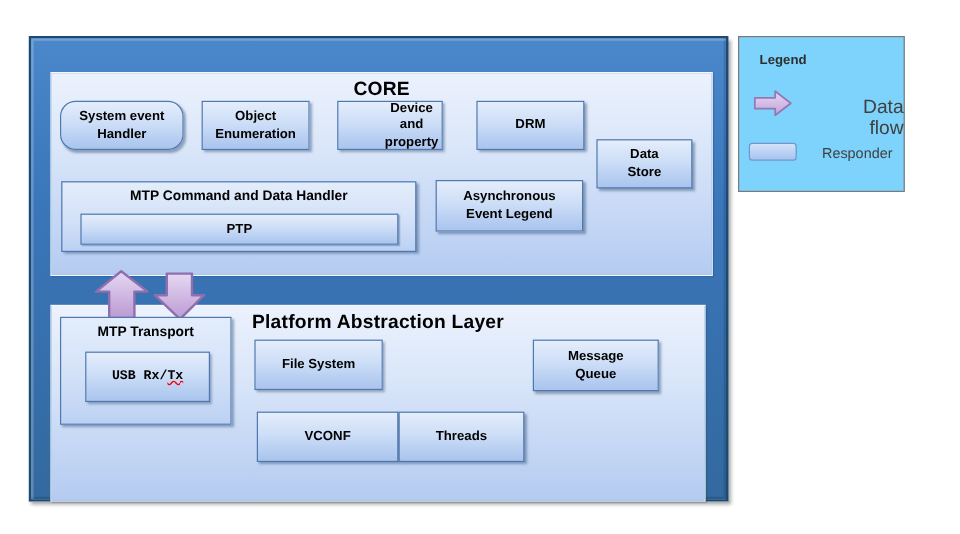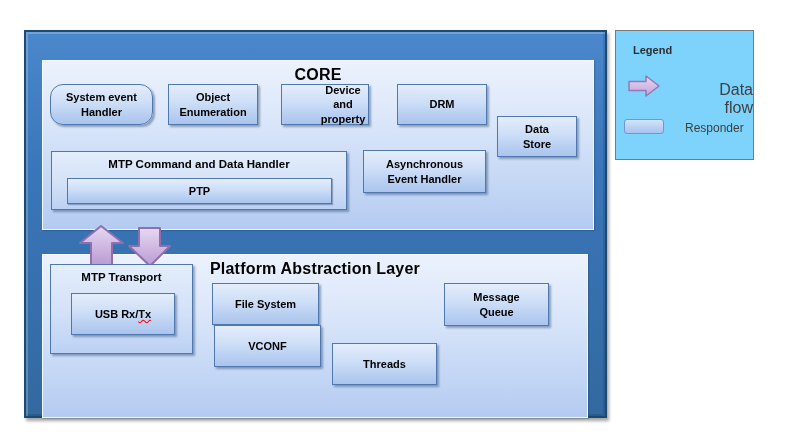--- a/index.html
+++ b/index.html
@@ -54,24 +54,24 @@
   .b-obj {left:168px;top:84px;width:90px;height:41px;}
   .b-dev {left:281px;top:84px;width:88px;height:41px;padding-left:36px;}
   .b-drm {left:397px;top:84px;width:90px;height:41px;}
   .b-ds  {left:497px;top:84px;width:80px;height:41px;margin-top:32px;}
 
   .b-cmd {left:51px;top:151px;width:296px;height:59px;}
   .b-ptp {left:67px;top:178px;width:265px;height:26px;box-shadow:1px 1px 1px rgba(25,55,95,.35);}
   .b-async{left:363px;top:150px;width:123px;height:43px;}
 
   .b-trans{left:50px;top:264px;width:143px;height:90px;}
-  .b-usb {left:71px;top:293px;width:104px;height:42px;}
+  .b-usb {left:71px;top:293px;width:104px;height:42px;font-family:Liberation Mono, monospace;}
   .b-fs  {left:212px;top:283px;width:107px;height:42px;}
   .b-mq  {left:444px;top:283px;width:105px;height:43px;}
-  .b-vc  {left:214px;top:325px;width:107px;height:42px;}
+  .b-vc  {left:214px;top:343px;width:118px;height:42px;}
   .b-th  {left:332px;top:343px;width:105px;height:42px;}
 
   .squiggle{
     text-decoration:underline;
     -webkit-text-decoration:underline wavy #ff0000;
     text-decoration:underline wavy #ff0000;
     text-decoration-skip-ink:none;
   }
 
   .arrows-svg{position:absolute;left:76px;top:222px;width:100px;height:48px;}
@@ -117,21 +117,21 @@
   <div class="cbox b-drm">DRM</div>
   <div class="cbox b-ds">Data
 Store</div>
 
   <div class="wbox b-cmd">
     <div class="wbox-title">MTP Command and Data Handler</div>
   </div>
   <div class="cbox b-ptp">PTP</div>
 
   <div class="cbox b-async">Asynchronous
-Event Handler</div>
+Event Legend</div>
 
   <svg class="arrows-svg" viewBox="0 0 100 48">
     <defs>
       <linearGradient id="arrowGrad" x1="0" y1="0" x2="0" y2="1">
         <stop offset="0" stop-color="#e6d8f2"></stop>
         <stop offset="1" stop-color="#bb9ad3"></stop>
       </linearGradient>
     </defs>
     <polygon points="25,4 47,21 36,21 36,43 15,43 15,21 4,21" fill="url(#arrowGrad)" stroke="#8f6fae" stroke-width="2" stroke-linejoin="round"></polygon>
     <polygon points="63,6 84,6 84,24 94,24 74,44 53,24 63,24" fill="url(#arrowGrad)" stroke="#8f6fae" stroke-width="2" stroke-linejoin="round"></polygon>

